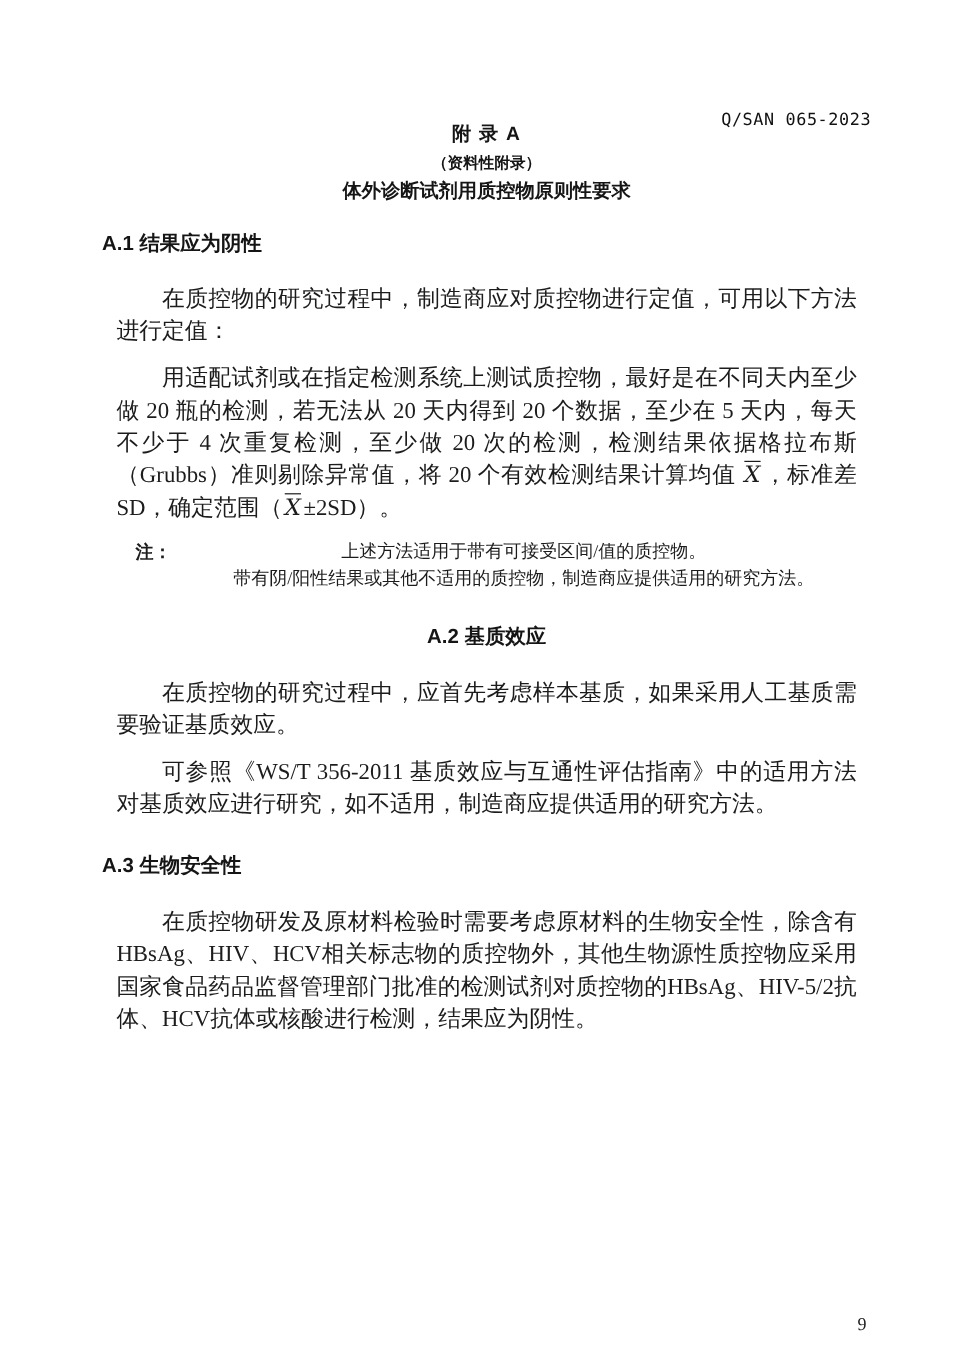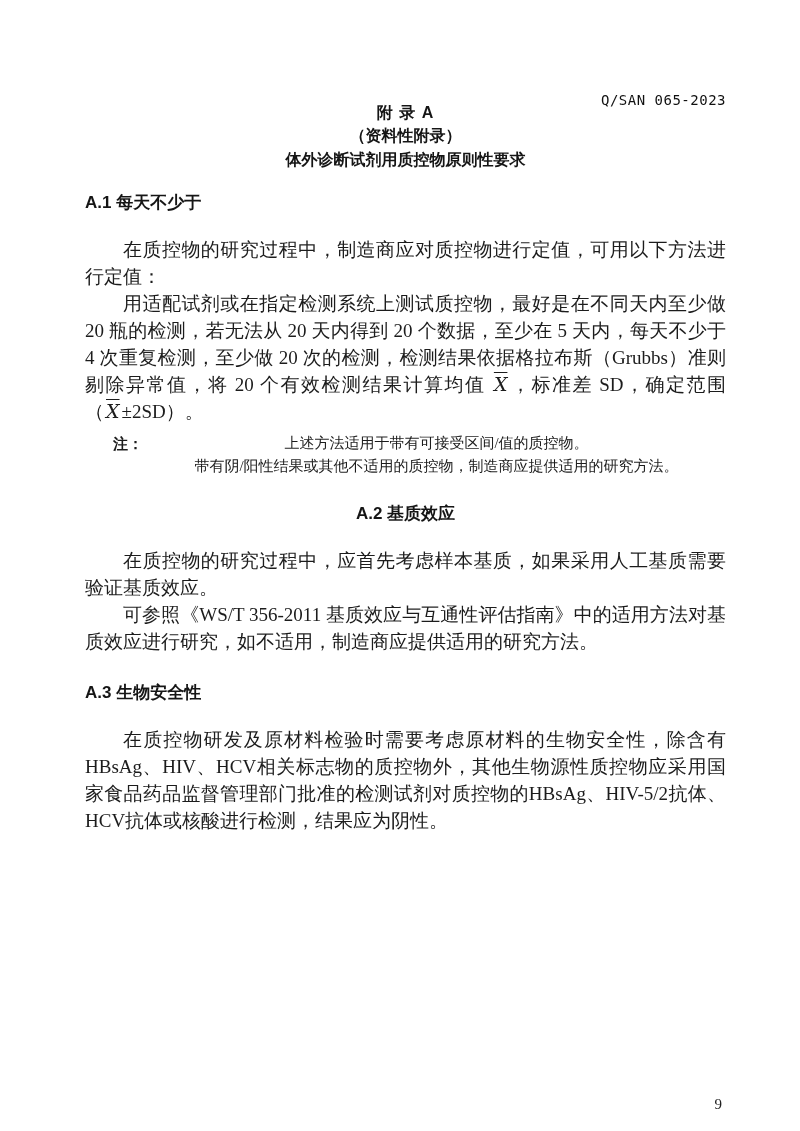--- a/index.html
+++ b/index.html
@@ -29,35 +29,35 @@
     width: 641px;
   }
   .title-block {
     margin-top: 101px;
     text-align: center;
     font-family: "Liberation Sans", "DejaVu Sans", sans-serif;
     font-weight: bold;
     color: #151515;
   }
   .title-line1 { font-size: 16px; line-height: 23px; letter-spacing: 1px; }
-  .title-line2 { font-size: 16px; line-height: 23px; }
+  .title-line2 { font-size: 13px; line-height: 23px; }
   .title-line3 { font-size: 16px; line-height: 25px; }
   .sec-heading {
     font-family: "Liberation Sans", "DejaVu Sans", sans-serif;
     font-weight: bold;
     font-size: 17px;
     line-height: 24px;
     color: #151515;
     margin: 0;
   }
   #h-a1 { margin-top: 19px; }
   #h-a2 { margin-top: 24px; text-align: center; }
   #h-a3 { margin-top: 26px; }
   .para {
-    margin: 0;
+    margin: 12px;
     font-size: 19px;
     line-height: 27px;
     text-align: justify;
     text-indent: 2em;
     color: #1c1c1c;
   }
   .para.first { margin-top: 21px; }
   .xbar {
     font-family: "DejaVu Serif", serif;
     font-style: italic;
@@ -95,21 +95,21 @@
   <div class="header-ref">Q/SAN 065-2023</div>
 
   <div class="content">
 
     <div class="title-block">
       <div class="title-line1">附 录 A</div>
       <div class="title-line2">（资料性附录）</div>
       <div class="title-line3">体外诊断试剂用质控物原则性要求</div>
     </div>
 
-    <h2 class="sec-heading" id="h-a1">A.1 每天不少于</h2>
+    <h2 class="sec-heading" id="h-a1">A.1 结果应为阴性</h2>
 
     <p class="para first">在质控物的研究过程中，制造商应对质控物进行定值，可用以下方法进行定值：</p>
 
     <p class="para"><span>用适配试剂或在指定检测系统上测试质控物，最好是在不同天内至少做 20 瓶的检测，若无法从 20 天内得到 20 个数据，至少在 5 天内，每天不少于 4 次重复检测，至少做 20 次的检测，检测结果依据格拉布斯（Grubbs）准则剔除异常值，将 20 个有效检测结果计算均值 </span><span class="xbar">X</span><span>，标准差 SD，确定范围（</span><span class="xbar">X</span><span>±2SD）。</span></p>
 
     <div class="note-block">
       <span class="note-label">注：</span>
       <div class="note-lines">
         <div class="note-line">上述方法适用于带有可接受区间/值的质控物。</div>
         <div class="note-line">带有阴/阳性结果或其他不适用的质控物，制造商应提供适用的研究方法。</div>

